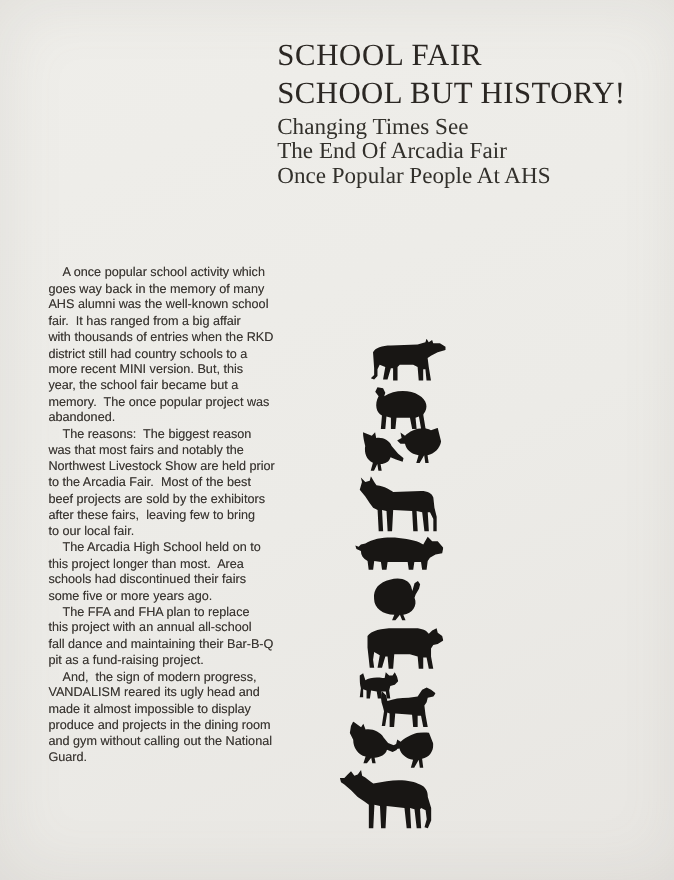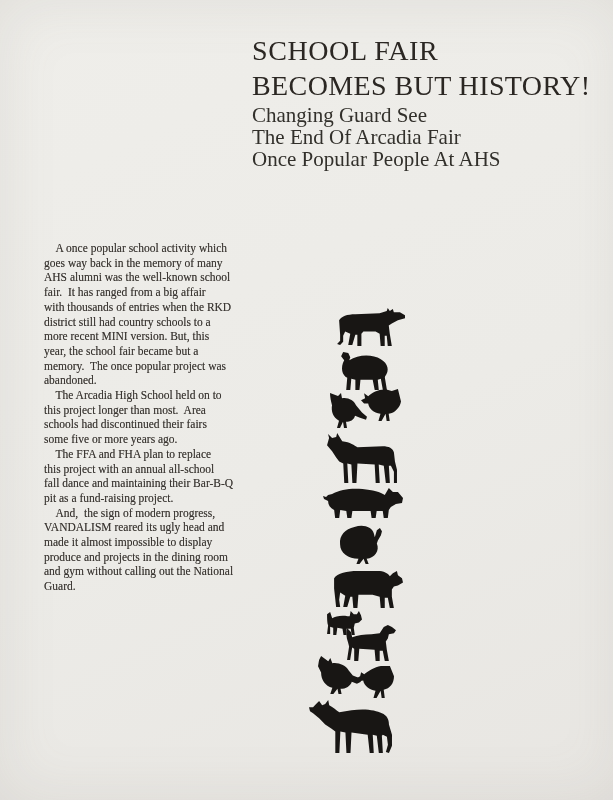--- a/index.html
+++ b/index.html
@@ -14,55 +14,62 @@
     box-shadow:inset 0 0 60px rgba(120,115,105,0.12);
     padding-left:10px;
   }
   .headline { position:absolute; left:252px; top:33px; width:360px; color:#2b2723; }
   .hl1 { font-family:"Liberation Serif", serif; font-size:28px; line-height:36px; letter-spacing:0.6px; white-space:nowrap; }
   .hl2 { font-family:"Liberation Serif", serif; font-size:28px; line-height:34px; letter-spacing:0.4px; white-space:nowrap; }
   .subheads { margin-top:2px; color:#32302b; }
   .sub { font-family:"Liberation Serif", serif; font-size:21px; line-height:21.8px; white-space:nowrap; }
   .article {
     position:absolute; left:44px; top:241px; width:292px;
-    font-family:Liberation Serif, serif;
+    font-family:Liberation Sans, sans-serif;
     font-size:11.5px; line-height:14.7px; color:#3a3632;
     text-shadow:0 0 0.4px rgba(58,54,50,0.55);
   }
   .para { white-space:pre-wrap; }
   .animal { position:absolute; }
   .animal svg { display:block; width:100%; height:100%; }
   .animal path { fill:#181614; }
 </style>
 </head>
 <body>
 
 <div class="page">
 
   <div class="headline">
     <div class="hl1">SCHOOL FAIR</div>
-    <div class="hl2">BECOMES BUT HISTORY!</div>
+    <div class="hl2">SCHOOL BUT HISTORY!</div>
     <div class="subheads">
-      <div class="sub">Changing Guard See</div>
+      <div class="sub">Changing Times See</div>
       <div class="sub">The End Of Arcadia Fair</div>
       <div class="sub">Once Popular People At AHS</div>
     </div>
   </div>
 
   <div class="article">
     <div class="para">    A once popular school activity which
 goes way back in the memory of many
 AHS alumni was the well-known school
 fair.  It has ranged from a big affair
 with thousands of entries when the RKD
 district still had country schools to a
 more recent MINI version. But, this
 year, the school fair became but a
 memory.  The once popular project was
 abandoned.</div>
+    <div class="para">    The reasons:  The biggest reason
+was that most fairs and notably the
+Northwest Livestock Show are held prior
+to the Arcadia Fair.  Most of the best
+beef projects are sold by the exhibitors
+after these fairs,  leaving few to bring
+to our local fair.</div>
     <div class="para">    The Arcadia High School held on to
 this project longer than most.  Area
 schools had discontinued their fairs
 some five or more years ago.</div>
     <div class="para">    The FFA and FHA plan to replace
 this project with an annual all-school
 fall dance and maintaining their Bar-B-Q
 pit as a fund-raising project.</div>
     <div class="para">    And,  the sign of modern progress,
 VANDALISM reared its ugly head and

